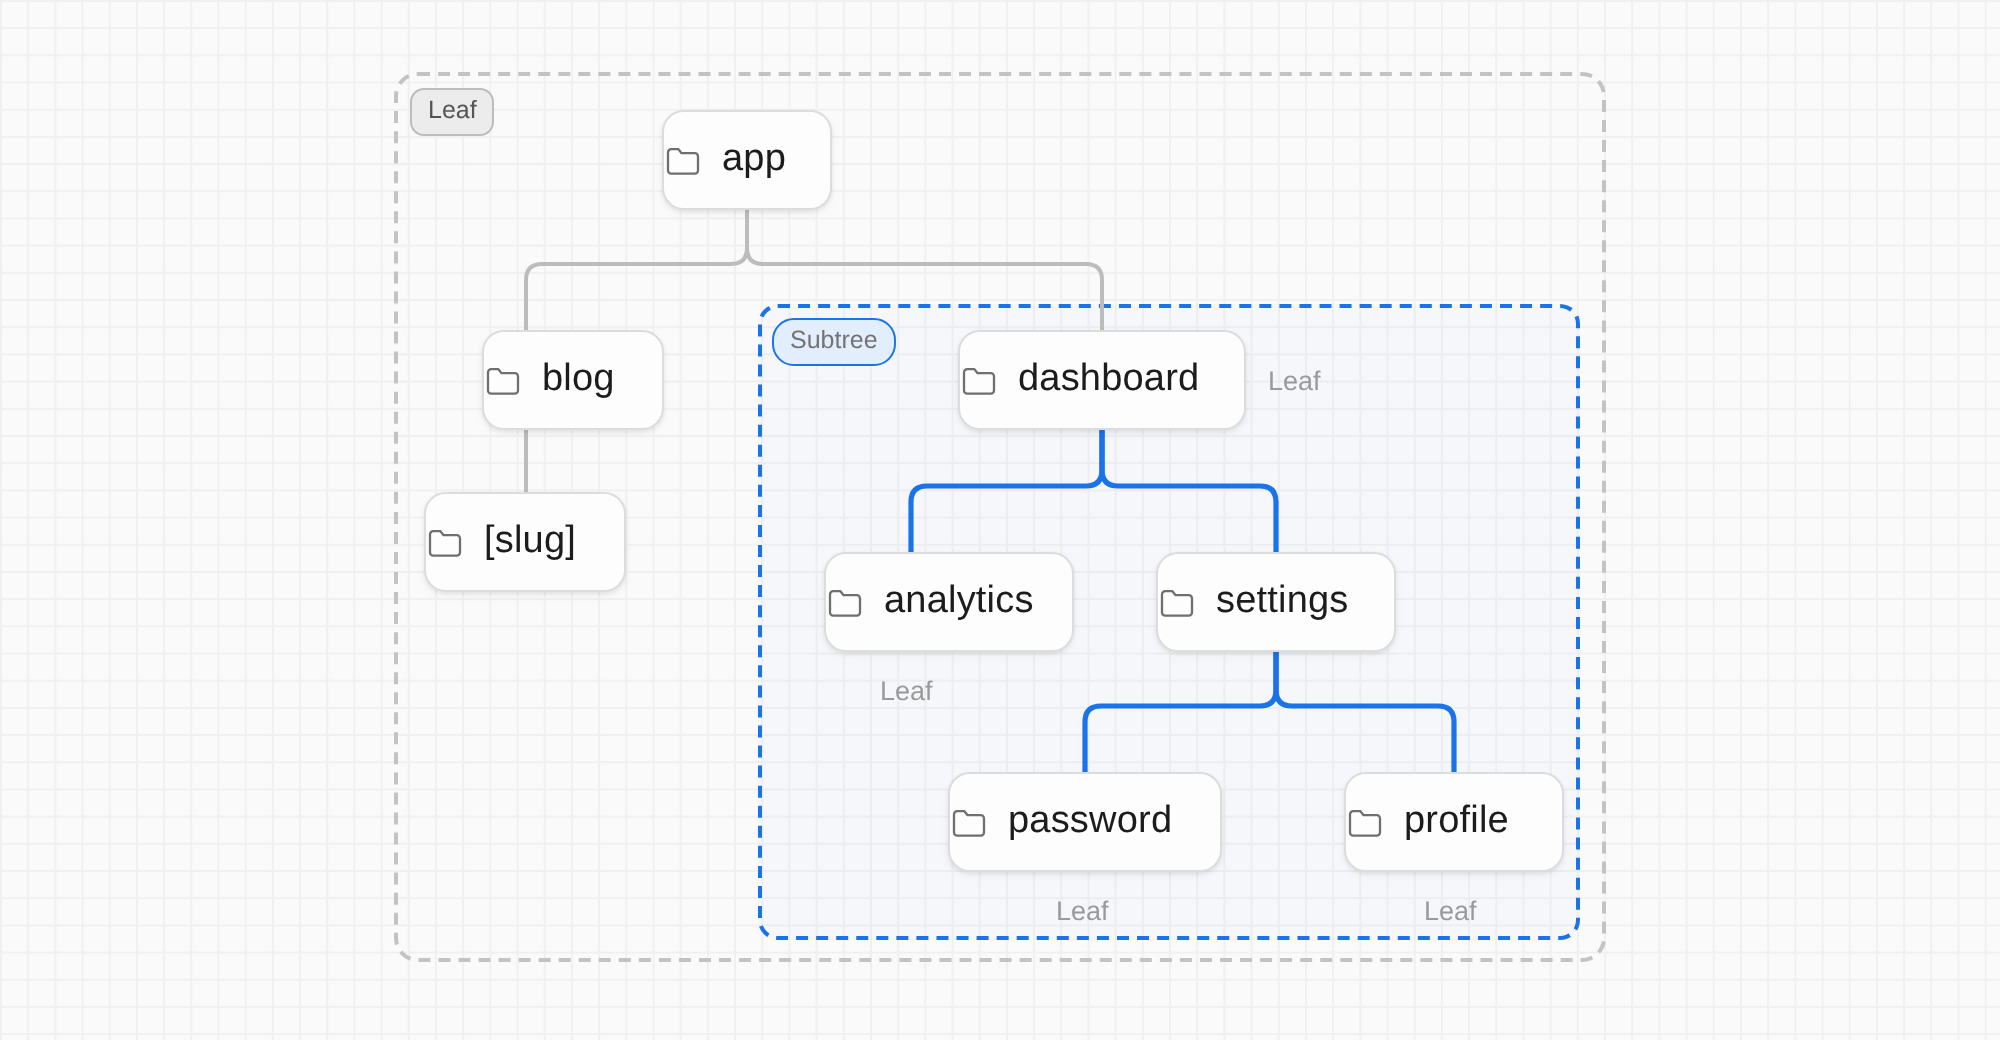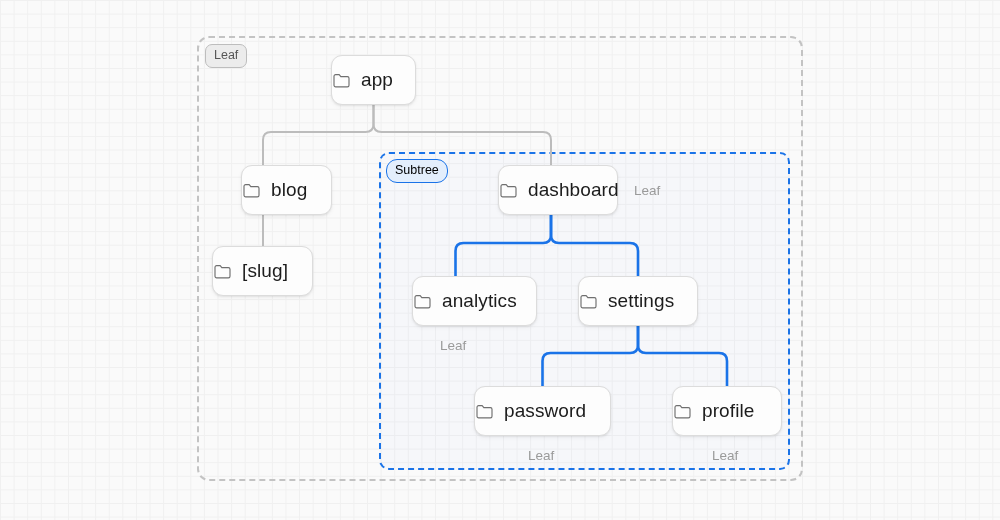--- a/index.html
+++ b/index.html
@@ -45,21 +45,21 @@
     white-space: nowrap;
   }
   .badge-tree {
     background: #ececec;
     border: 1px solid #bdbdbd;
     color: #555555;
   }
   .badge-subtree {
     background: #e3eefc;
     border: 1.5px solid #1a73e8;
-    color: #000000;
+    color: #737373;
     border-radius: 11px;
   }
   
   #edges {
     position: absolute;
     left: 0;
     top: 0;
     width: 1000px;
     height: 520px;
     pointer-events: none;
@@ -156,21 +156,21 @@
     <span class="node-label">blog</span>
   </div>
 
   <div class="node" style="left:212px; top:246px; width:101px;">
     <svg class="folder-icon" viewBox="0 0 17 15">
       <path d="M1 3.2 A1.6 1.6 0 0 1 2.6 1.6 H6.2 L7.8 3.6 H14.4 A1.6 1.6 0 0 1 16 5.2 V12.2 A1.6 1.6 0 0 1 14.4 13.8 H2.6 A1.6 1.6 0 0 1 1 12.2 Z" fill="none" stroke="#6f6f6f" stroke-width="1.15" stroke-linejoin="round"></path>
     </svg>
     <span class="node-label">[slug]</span>
   </div>
 
-  <div class="node" style="left:479px; top:165px; width:120px;margin-left:19px;">
+  <div class="node" style="left:479px; top:165px; width:144px;">
     <svg class="folder-icon" viewBox="0 0 17 15">
       <path d="M1 3.2 A1.6 1.6 0 0 1 2.6 1.6 H6.2 L7.8 3.6 H14.4 A1.6 1.6 0 0 1 16 5.2 V12.2 A1.6 1.6 0 0 1 14.4 13.8 H2.6 A1.6 1.6 0 0 1 1 12.2 Z" fill="none" stroke="#6f6f6f" stroke-width="1.15" stroke-linejoin="round"></path>
     </svg>
     <span class="node-label">dashboard</span>
   </div>
 
   <div class="node" style="left:412px; top:276px; width:125px;">
     <svg class="folder-icon" viewBox="0 0 17 15">
       <path d="M1 3.2 A1.6 1.6 0 0 1 2.6 1.6 H6.2 L7.8 3.6 H14.4 A1.6 1.6 0 0 1 16 5.2 V12.2 A1.6 1.6 0 0 1 14.4 13.8 H2.6 A1.6 1.6 0 0 1 1 12.2 Z" fill="none" stroke="#6f6f6f" stroke-width="1.15" stroke-linejoin="round"></path>
     </svg>

